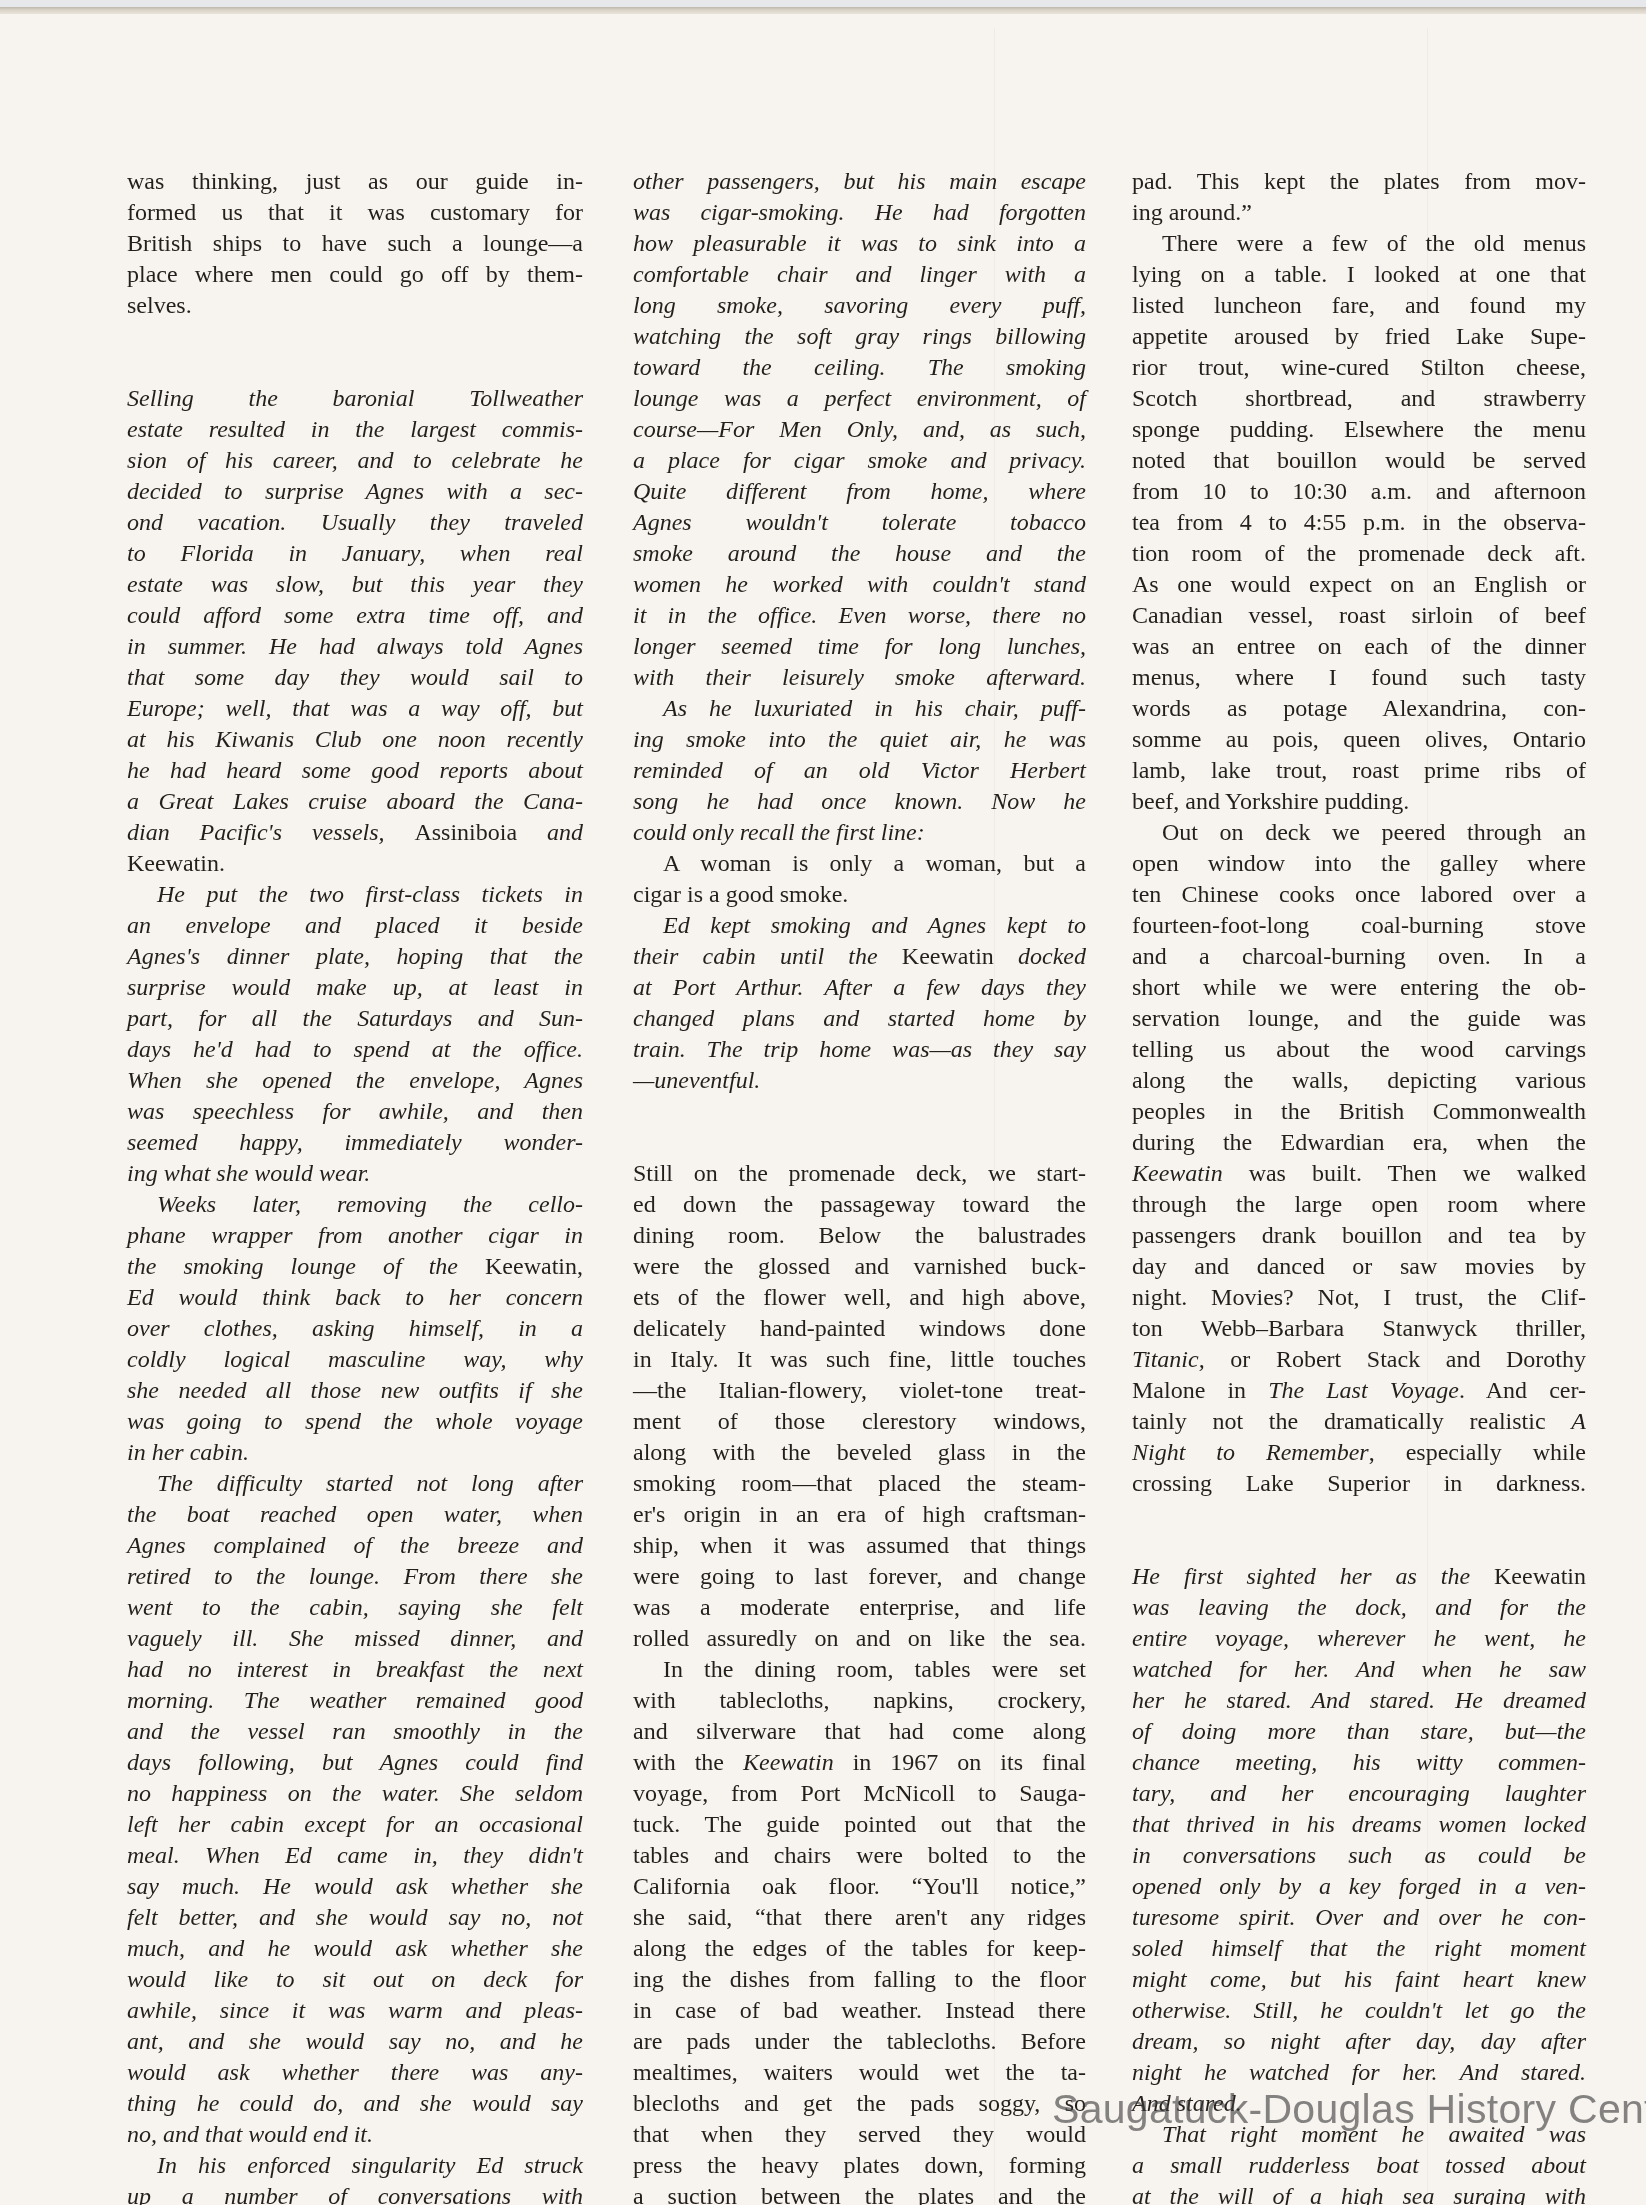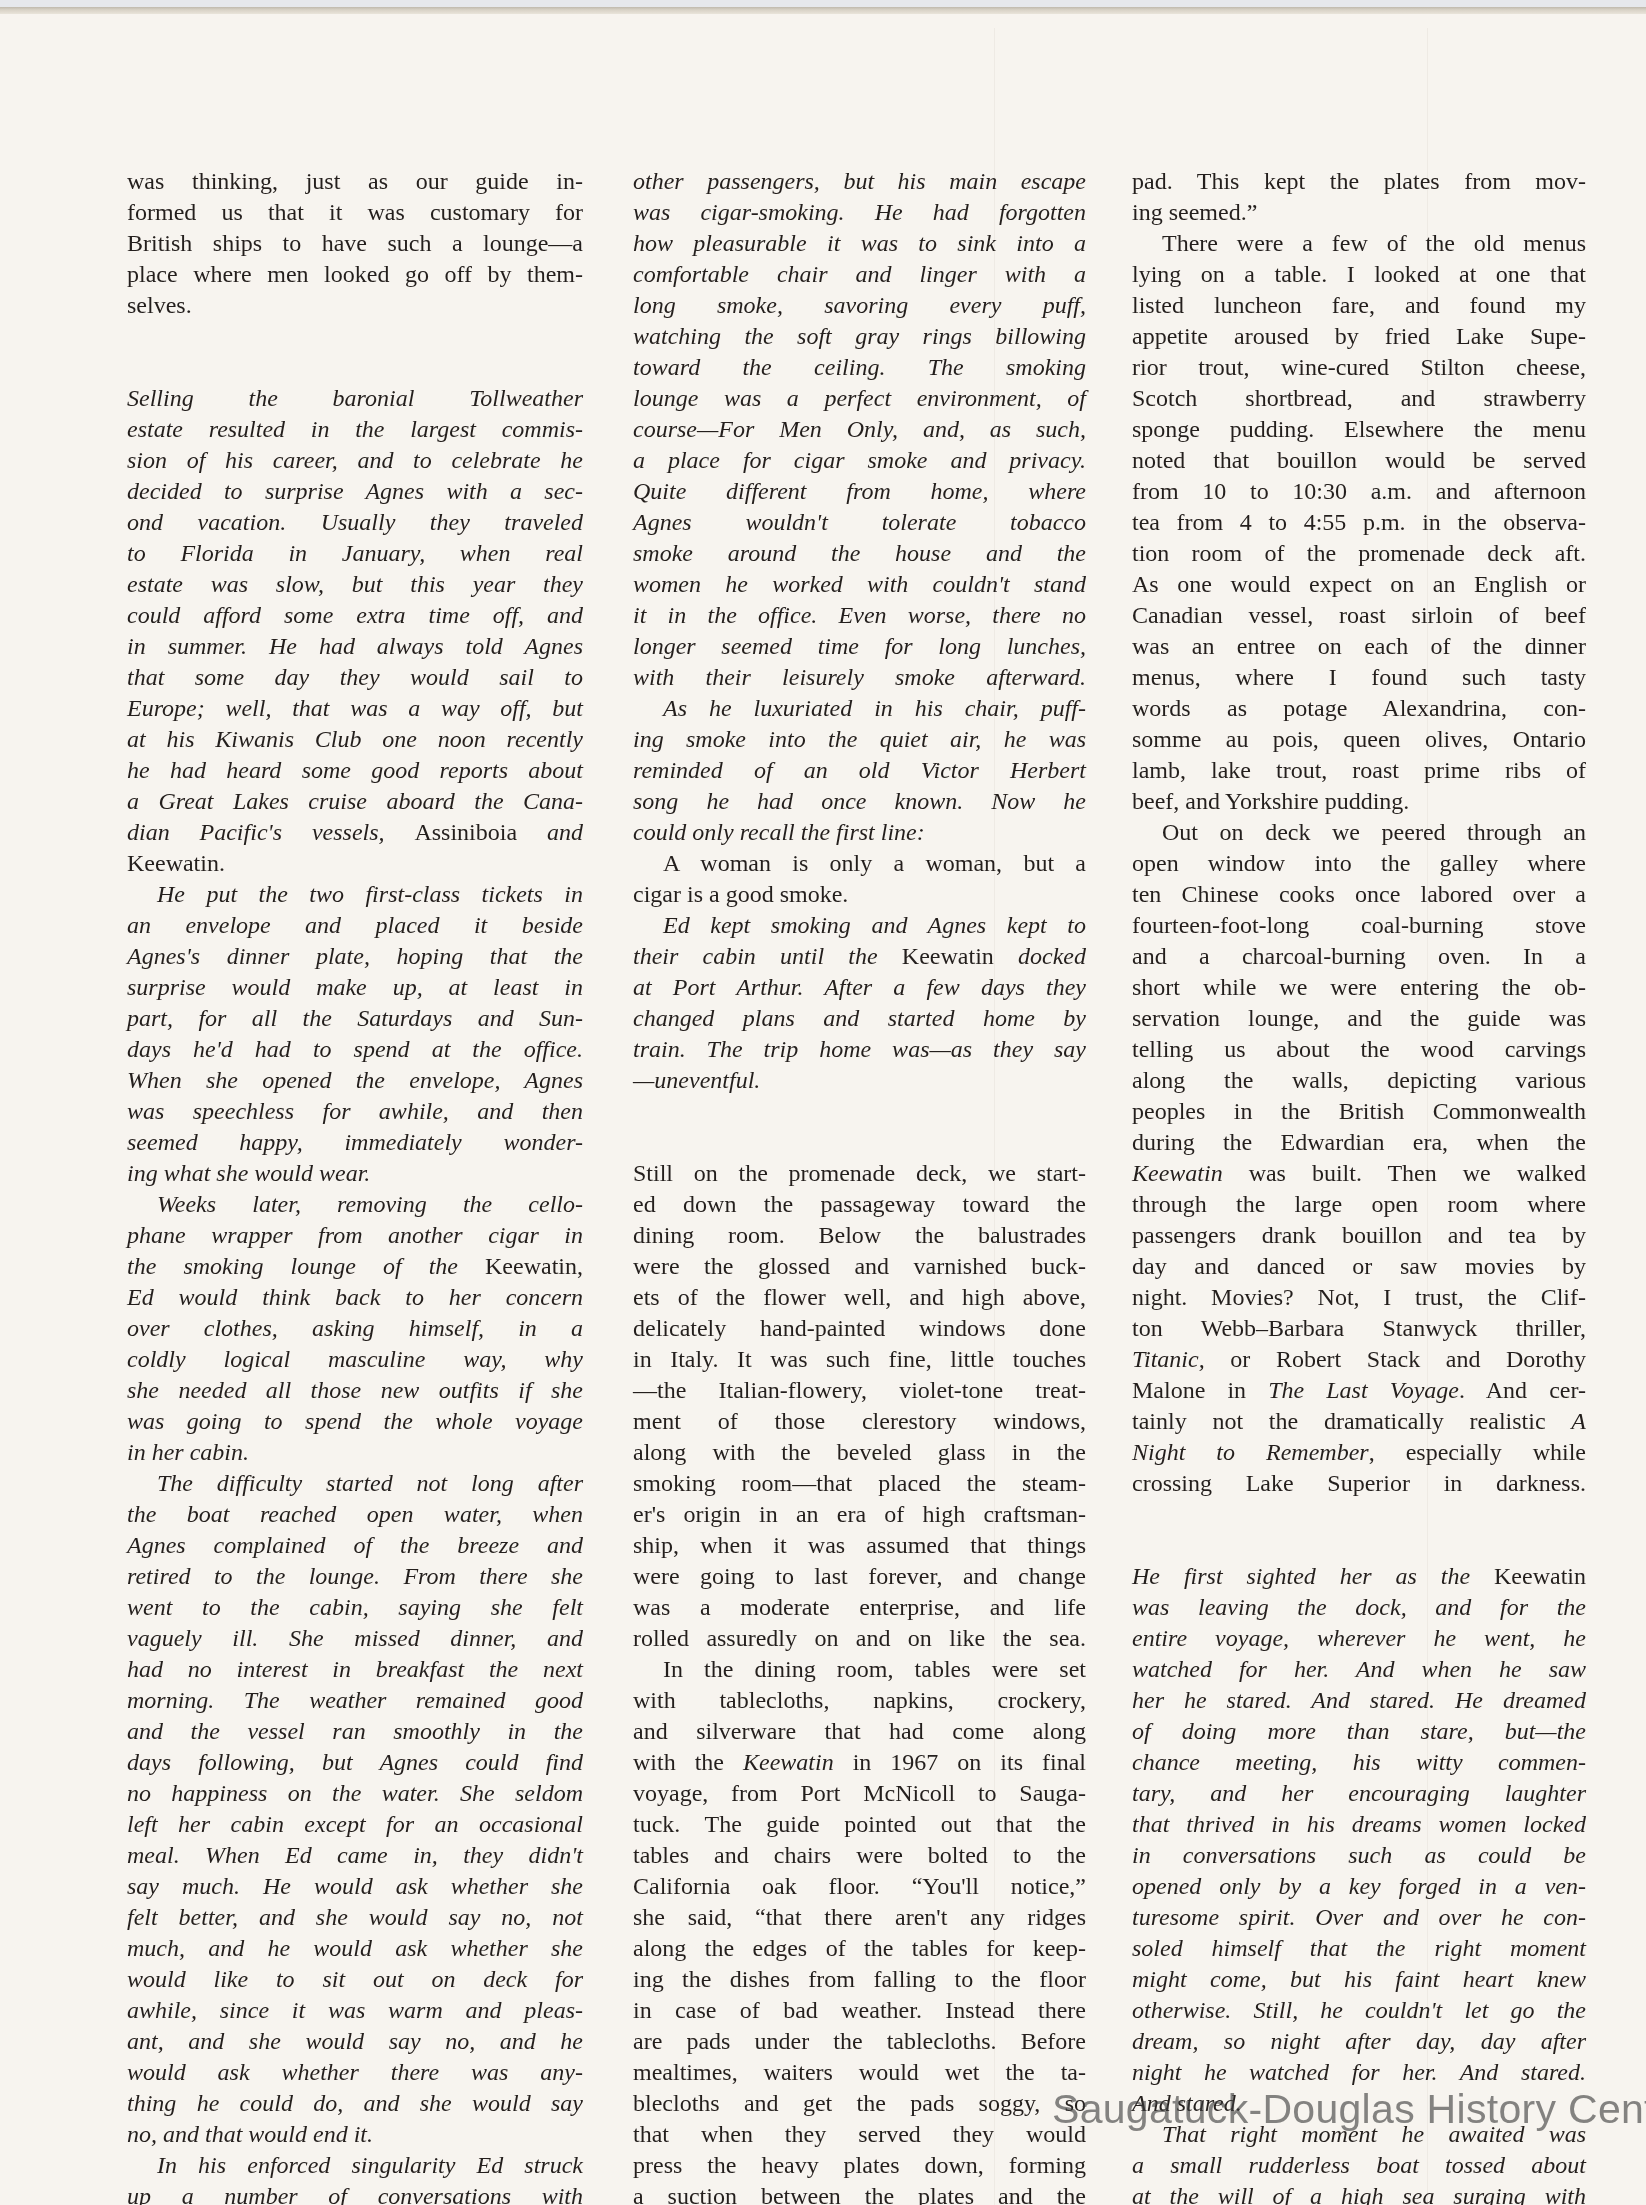--- a/index.html
+++ b/index.html
@@ -62,21 +62,21 @@
 <div class="top-rule"></div>
 
 <div class="page">
   <div class="fold" style="left:994px"></div>
   <div class="fold" style="left:1427px"></div>
 
   <div class="column col-1">
       <div class="line"><span class="rm">was thinking, just as our guide in-</span></div>
       <div class="line"><span class="rm">formed us that it was customary for</span></div>
       <div class="line"><span class="rm">British ships to have such a lounge—a</span></div>
-      <div class="line"><span class="rm">place where men looked go off by them-</span></div>
+      <div class="line"><span class="rm">place where men could go off by them-</span></div>
       <div class="line last"><span class="rm">selves.</span></div>
       <div class="line gap"></div>
       <div class="line gap"></div>
       <div class="line"><span class="it">Selling the baronial Tollweather</span></div>
       <div class="line"><span class="it">estate resulted in the largest commis-</span></div>
       <div class="line"><span class="it">sion of his career, and to celebrate he</span></div>
       <div class="line"><span class="it">decided to surprise Agnes with a sec-</span></div>
       <div class="line"><span class="it">ond vacation. Usually they traveled</span></div>
       <div class="line"><span class="it">to Florida in January, when real</span></div>
       <div class="line"><span class="it">estate was slow, but this year they</span></div>
@@ -196,21 +196,21 @@
       <div class="line"><span class="rm">in case of bad weather. Instead there</span></div>
       <div class="line"><span class="rm">are pads under the tablecloths. Before</span></div>
       <div class="line"><span class="rm">mealtimes, waiters would wet the ta-</span></div>
       <div class="line"><span class="rm">blecloths and get the pads soggy, so</span></div>
       <div class="line"><span class="rm">that when they served they would</span></div>
       <div class="line"><span class="rm">press the heavy plates down, forming</span></div>
       <div class="line"><span class="rm">a suction between the plates and the</span></div>
     </div>
   <div class="column col-3">
       <div class="line"><span class="rm">pad. This kept the plates from mov-</span></div>
-      <div class="line last"><span class="rm">ing seemed.”</span></div>
+      <div class="line last"><span class="rm">ing around.”</span></div>
       <div class="line indent"><span class="rm">There were a few of the old menus</span></div>
       <div class="line"><span class="rm">lying on a table. I looked at one that</span></div>
       <div class="line"><span class="rm">listed luncheon fare, and found my</span></div>
       <div class="line"><span class="rm">appetite aroused by fried Lake Supe-</span></div>
       <div class="line"><span class="rm">rior trout, wine-cured Stilton cheese,</span></div>
       <div class="line"><span class="rm">Scotch shortbread, and strawberry</span></div>
       <div class="line"><span class="rm">sponge pudding. Elsewhere the menu</span></div>
       <div class="line"><span class="rm">noted that bouillon would be served</span></div>
       <div class="line"><span class="rm">from 10 to 10:30 a.m. and afternoon</span></div>
       <div class="line"><span class="rm">tea from 4 to 4:55 p.m. in the observa-</span></div>

